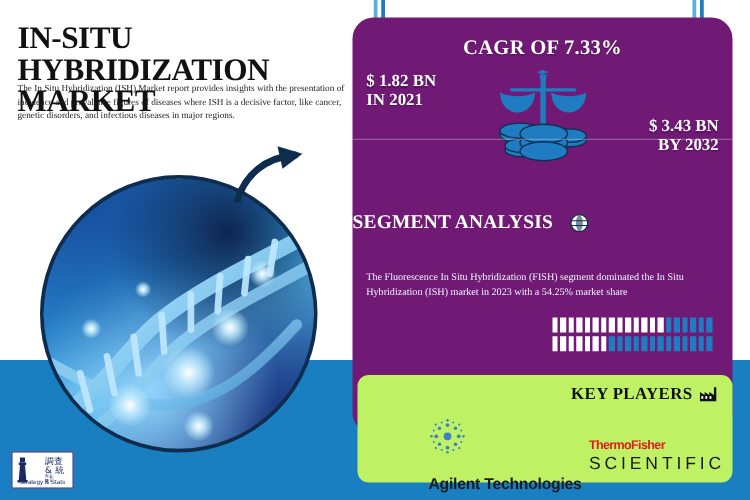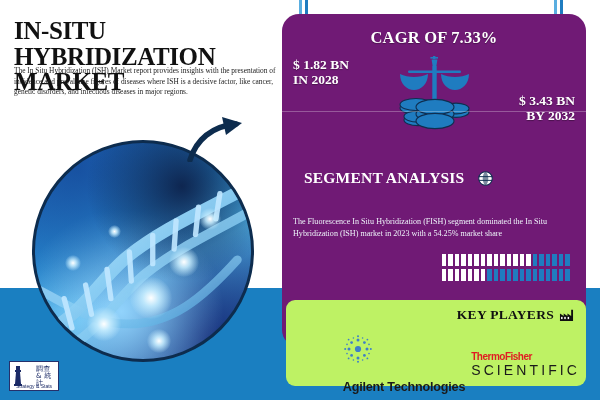--- a/index.html
+++ b/index.html
@@ -155,21 +155,21 @@
     font-size: 13.5px;
     line-height: 1.12;
     text-shadow: 0 1px 1px rgba(0,0,0,.35);
   }
   .val-left  { left: 11px;  top: 43px; text-align: left; }
   .val-right { right: 11px; top: 43px; text-align: right; margin-top: 36px; }
 
   .scales { position: absolute; left: 112px; top: 36px; width: 82px; height: 82px; }
 
   .seg-title {
-    position: absolute; left: 22px; top: 155px;
+    position: absolute; left: 0; top: 155px;
     font-family: "Liberation Serif", serif;
     font-weight: bold;
     font-size: 15.5px;
     letter-spacing: .2px;
     display: flex; align-items: center; gap: 14px;
   }
   .seg-bullet {
     position: absolute; left: 11px; top: 185px;
     font-family: "Liberation Serif", serif;
     font-weight: bold;
@@ -310,21 +310,21 @@
     <div class="rope r"></div>
     <div class="cap"></div>
   </div>
 
   <div class="card">
 
     <div class="cagr">CAGR OF 7.33%</div>
 
     <div class="val val-left">
       <div>$ 1.82 BN</div>
-      <div>IN 2028</div>
+      <div>IN 2021</div>
     </div>
 
     <div class="val val-right">
       <div>$ 3.43 BN</div>
       <div>BY 2032</div>
     </div>
 
     <svg class="scales" viewBox="0 0 82 82">
       <g fill="#1f7cc0">
         <rect x="39" y="6" width="2.4" height="3.2"></rect>

